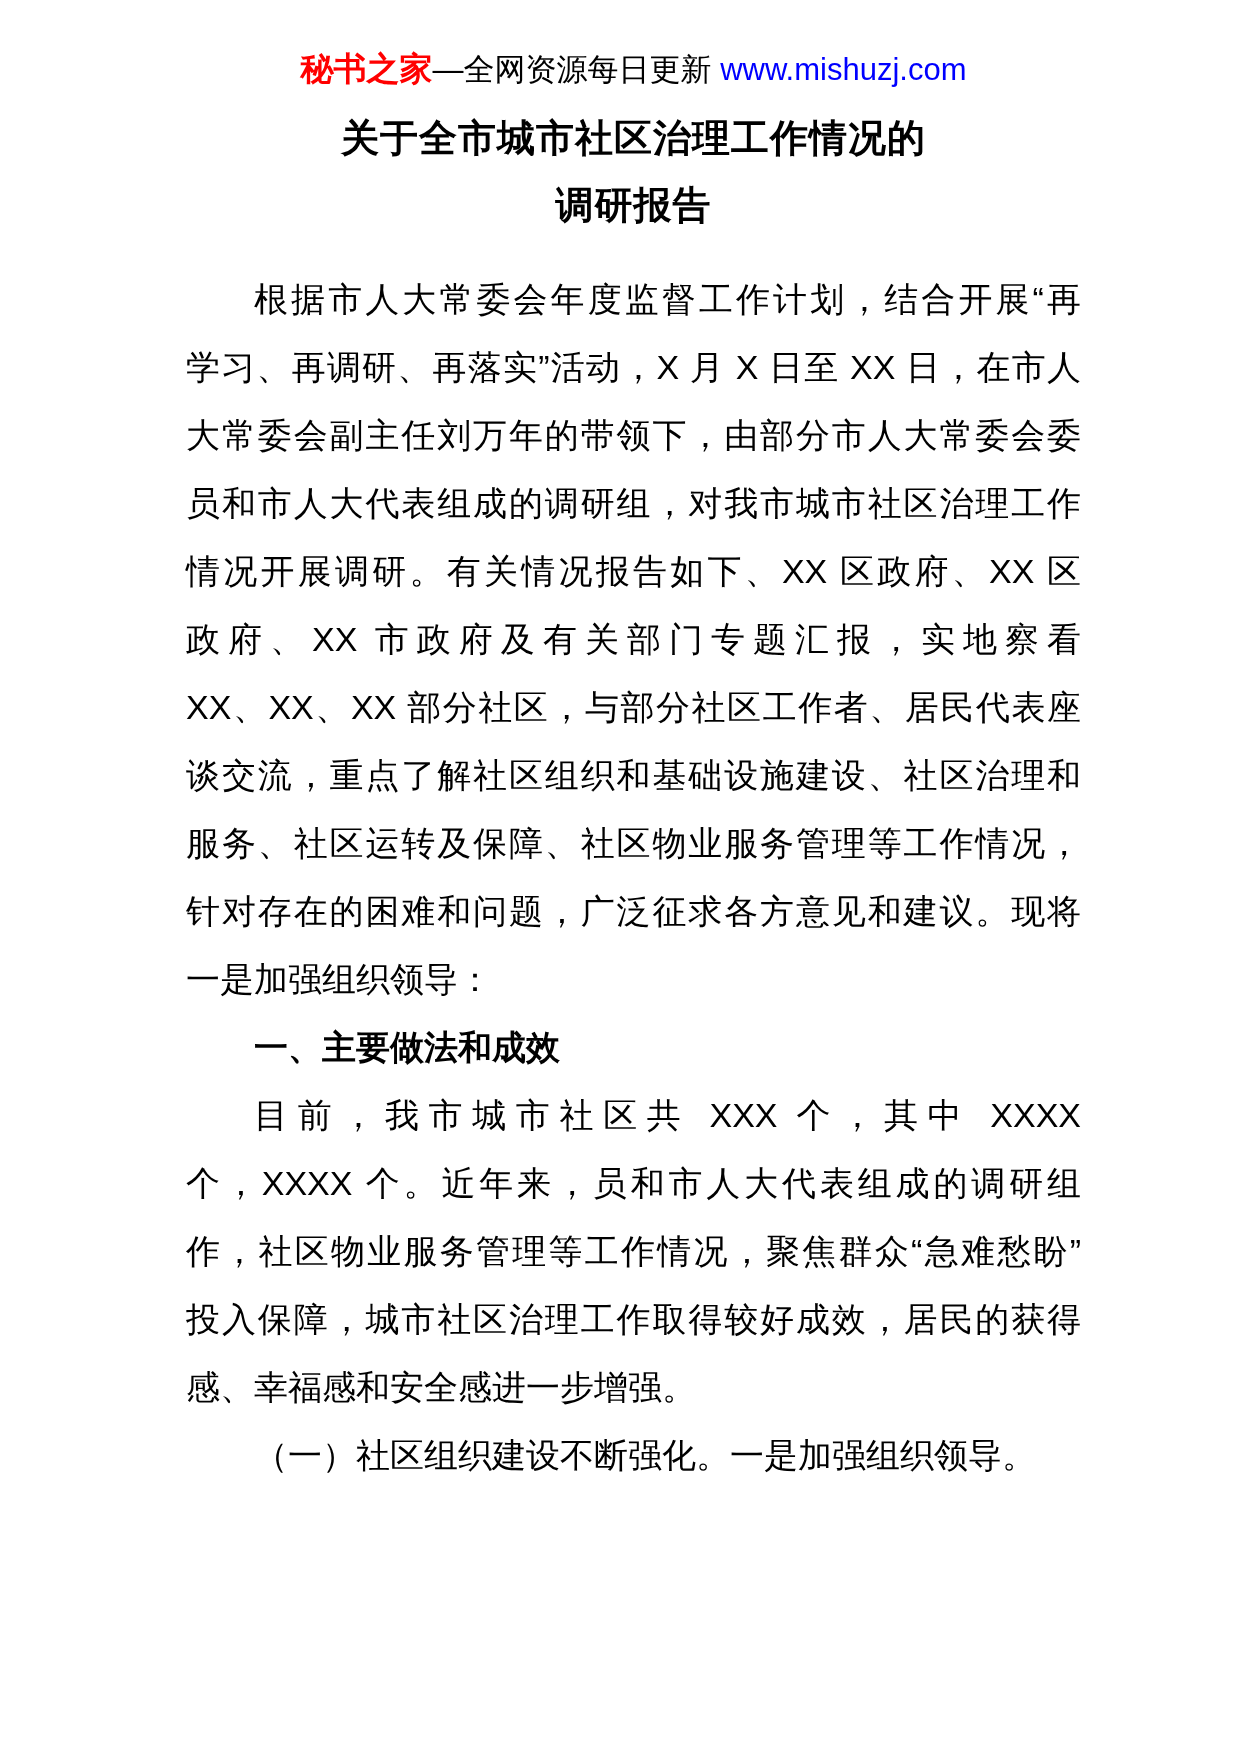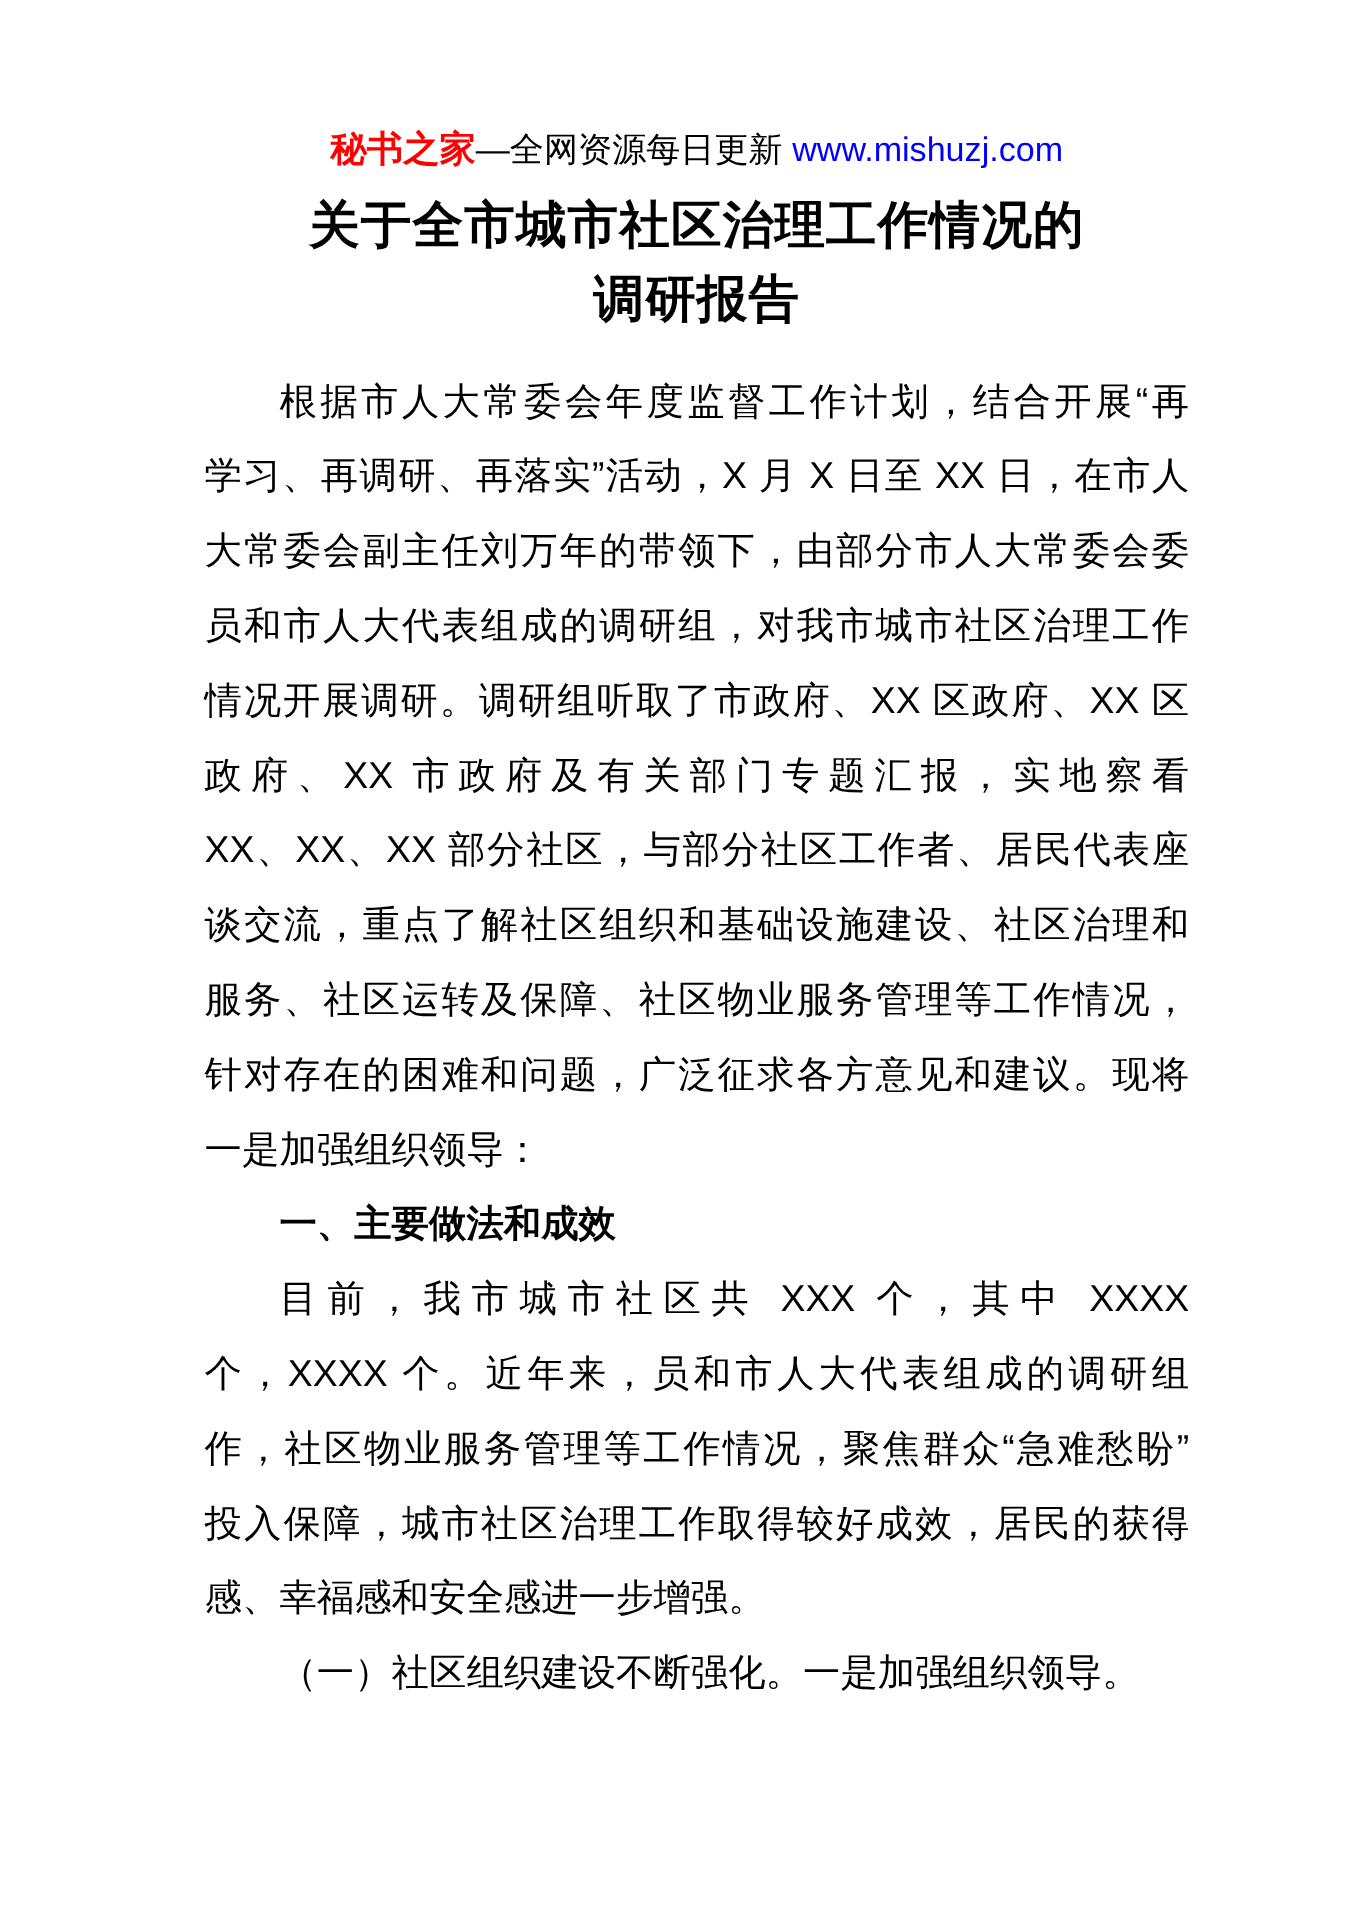--- a/index.html
+++ b/index.html
@@ -8,21 +8,21 @@
     height: 1754px;
     background: #ffffff;
     color: #000000;
     font-family: "Liberation Sans", sans-serif;
   }
   .page {
     position: relative;
     box-sizing: border-box;
     width: 1240px;
     height: 1560px;
-    padding: 114px 159px 0 186px;
+    padding: 48px 159px 0 186px;
     overflow: hidden;
     background: #ffffff;
   }
   .site-header {
     text-align: center;
     white-space: nowrap;
     font-size: 31px;
     line-height: 42px;
   }
   .site-header .brand {
@@ -30,21 +30,21 @@
     font-size: 33px;
   }
   .site-header .tagline {
     color: #000000;
   }
   .site-header .url {
     text-decoration: none;
   }
   .doc-title {
     margin: 14px 0 0 0;
-    font-size: 46px;
+    font-size: 38px;
     font-weight: bold;
     text-align: center;
     line-height: 67px;
     letter-spacing: 1px;
   }
   .doc-title .title-line { display: block; }
   .body-text {
     margin-top: 26px;
     font-size: 34px;
   }
@@ -77,21 +77,21 @@
     <span class="title-line">调研报告</span>
   </h1>
 
   <div class="body-text">
 
     <div class="para">
       <div class="line indent">根据市人大常委会年度监督工作计划，结合开展“再</div>
       <div class="line">学习、再调研、再落实”活动，X 月 X 日至 XX 日，在市人</div>
       <div class="line">大常委会副主任刘万年的带领下，由部分市人大常委会委</div>
       <div class="line">员和市人大代表组成的调研组，对我市城市社区治理工作</div>
-      <div class="line">情况开展调研。调研组听取了市政府、XX 区政府、XX 区</div>
+      <div class="line">情况开展调研。有关情况报告如下、XX 区政府、XX 区</div>
       <div class="line">政府、XX 市政府及有关部门专题汇报，实地察看</div>
       <div class="line">XX、XX、XX 部分社区，与部分社区工作者、居民代表座</div>
       <div class="line">谈交流，重点了解社区组织和基础设施建设、社区治理和</div>
       <div class="line">服务、社区运转及保障、社区物业服务管理等工作情况，</div>
       <div class="line">针对存在的困难和问题，广泛征求各方意见和建议。现将</div>
       <div class="line lastline">一是加强组织领导：</div>
     </div>
 
     <div class="line heading indent lastline">一、主要做法和成效</div>
 

